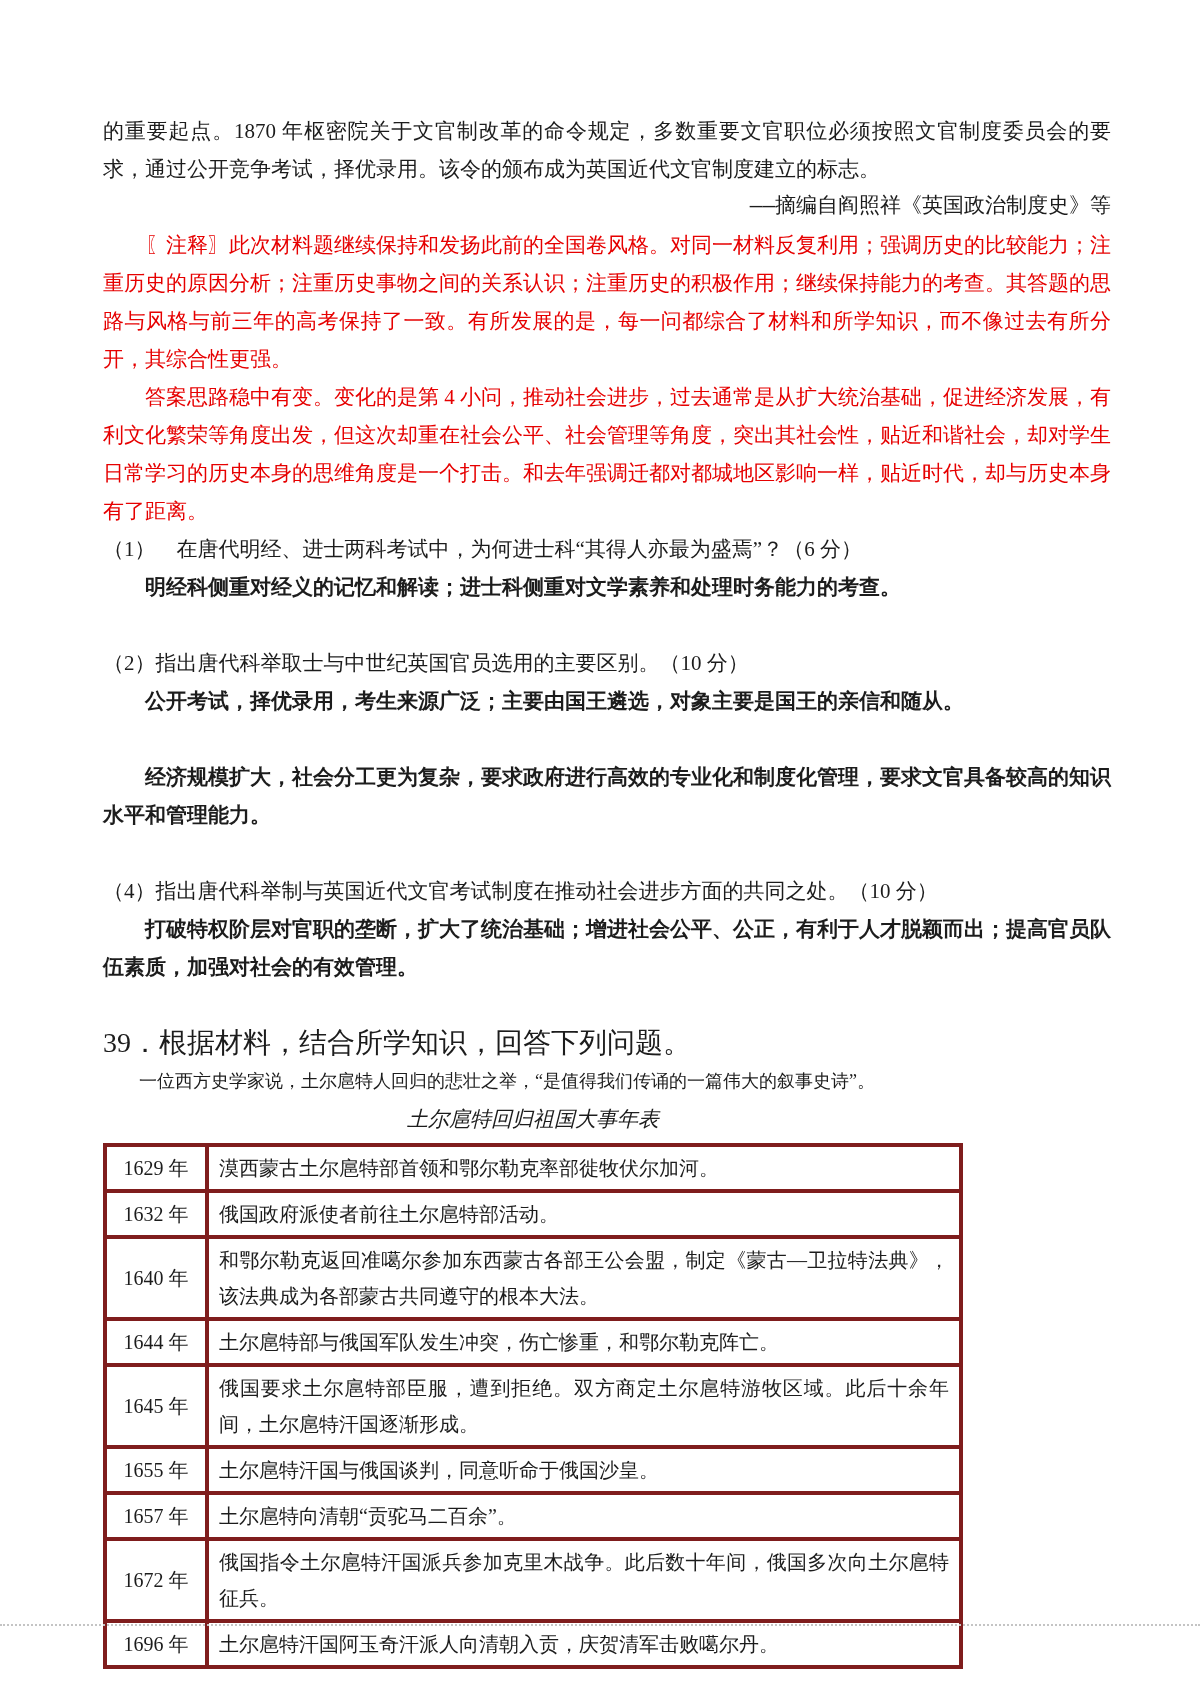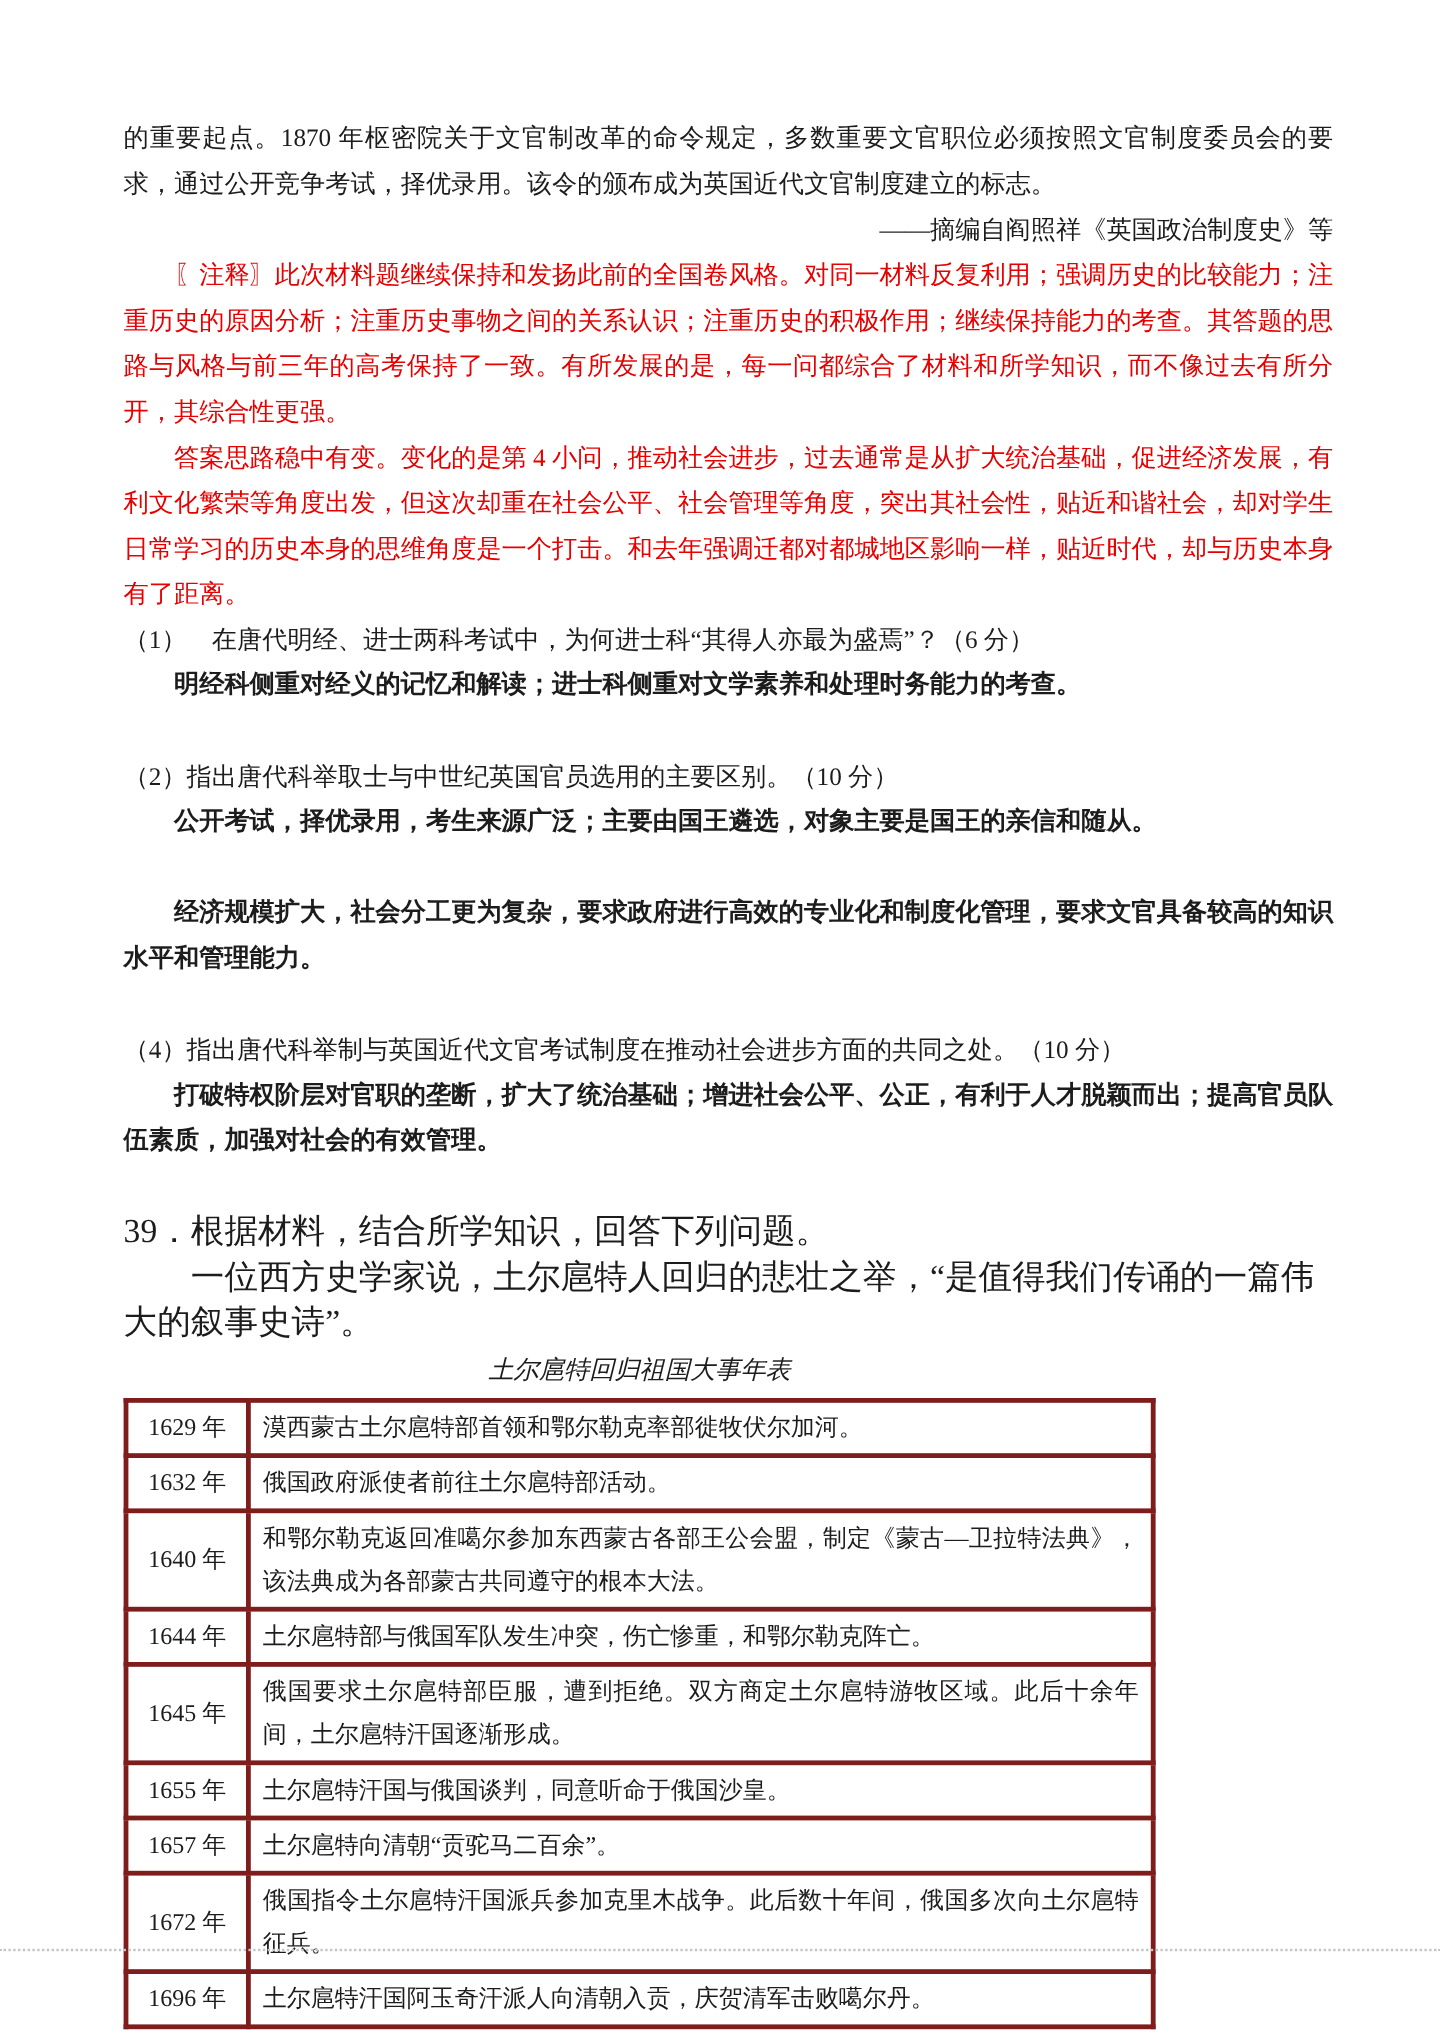--- a/index.html
+++ b/index.html
@@ -7,34 +7,35 @@
     width: 1200px;
     height: 1698px;
     background: #ffffff;
     position: relative;
     overflow: hidden;
     font-family: "Liberation Serif", "DejaVu Serif", serif;
     color: #1c1c1c;
   }
   .page {
     position: absolute;
-    top: 96px;
+    top: 112px;
     left: 103px;
     width: 1008px;
   }
   p { margin: 0; }
   .body-text {
     font-size: 21px;
     line-height: 38px;
     text-align: justify;
   }
   .attribution {
     font-size: 21px;
     line-height: 38px;
     text-align: right;
+    font-family: Liberation Mono, monospace;
   }
   .note {
     font-size: 21px;
     line-height: 38px;
     text-align: justify;
     text-indent: 2em;
     color: var(--note-color, #e60000);
   }
   .question {
     font-size: 21px;
@@ -51,21 +52,21 @@
     text-indent: 2em;
     margin-bottom: 38px;
   }
   .qa-block { margin: 0; }
   .section-heading {
     font-size: 28px;
     line-height: 38px;
     margin-top: 38px;
   }
   .intro {
-    font-size: 28px;
+    font-size: 18px;
     line-height: 38px;
     text-indent: 2em;
   }
   .table-title {
     font-size: 21px;
     line-height: 38px;
     text-align: center;
     width: 860px;
     font-style: italic;
   }

